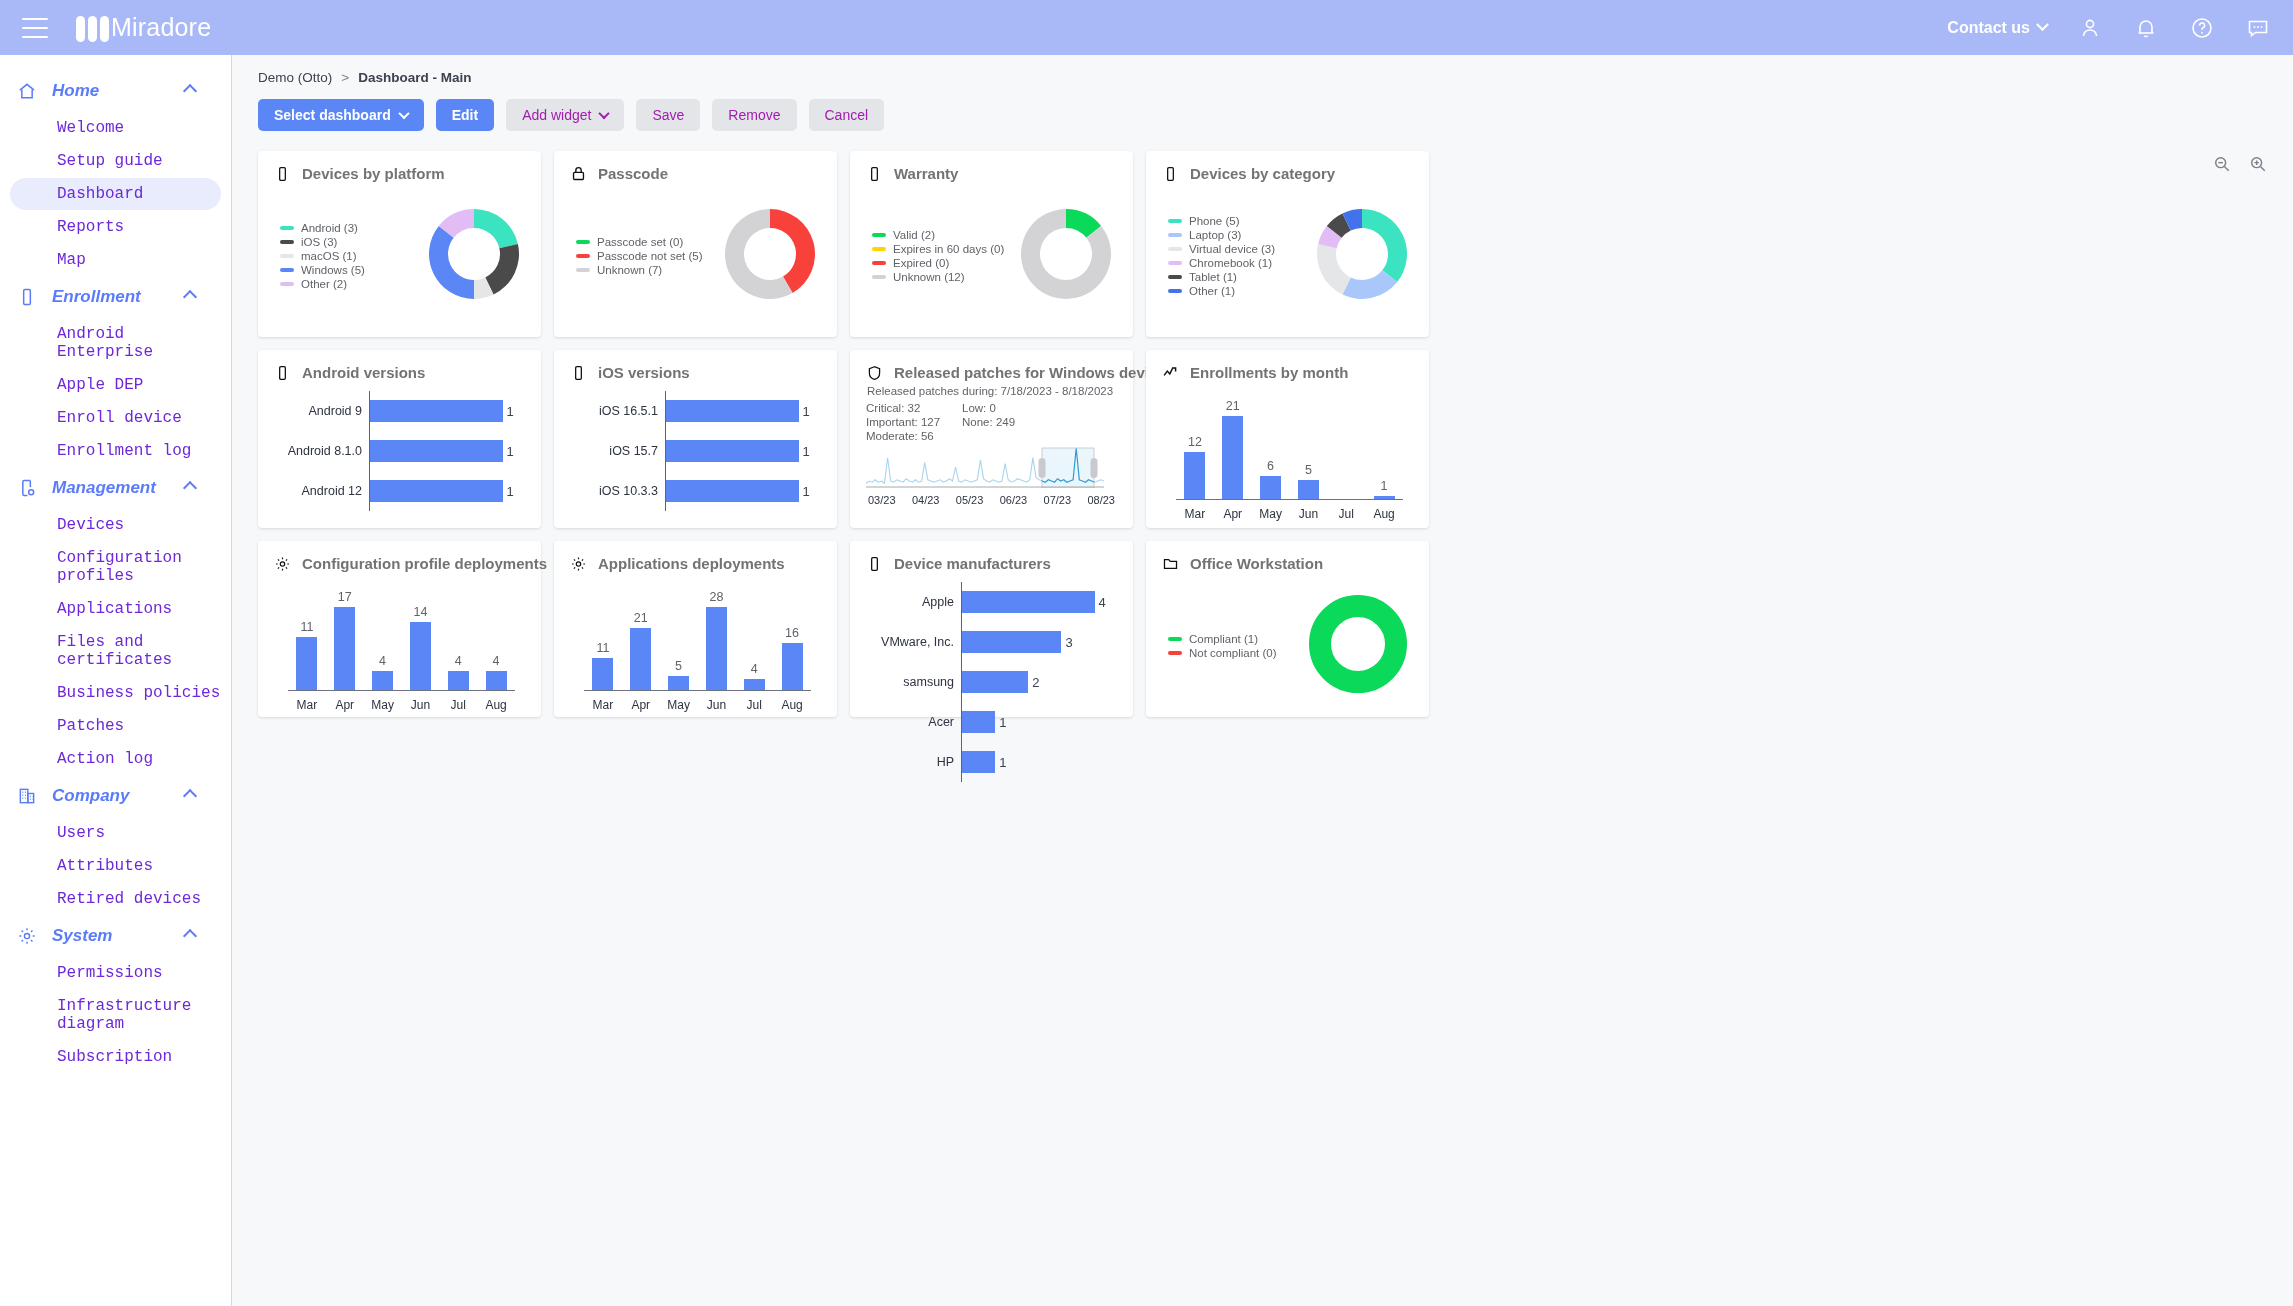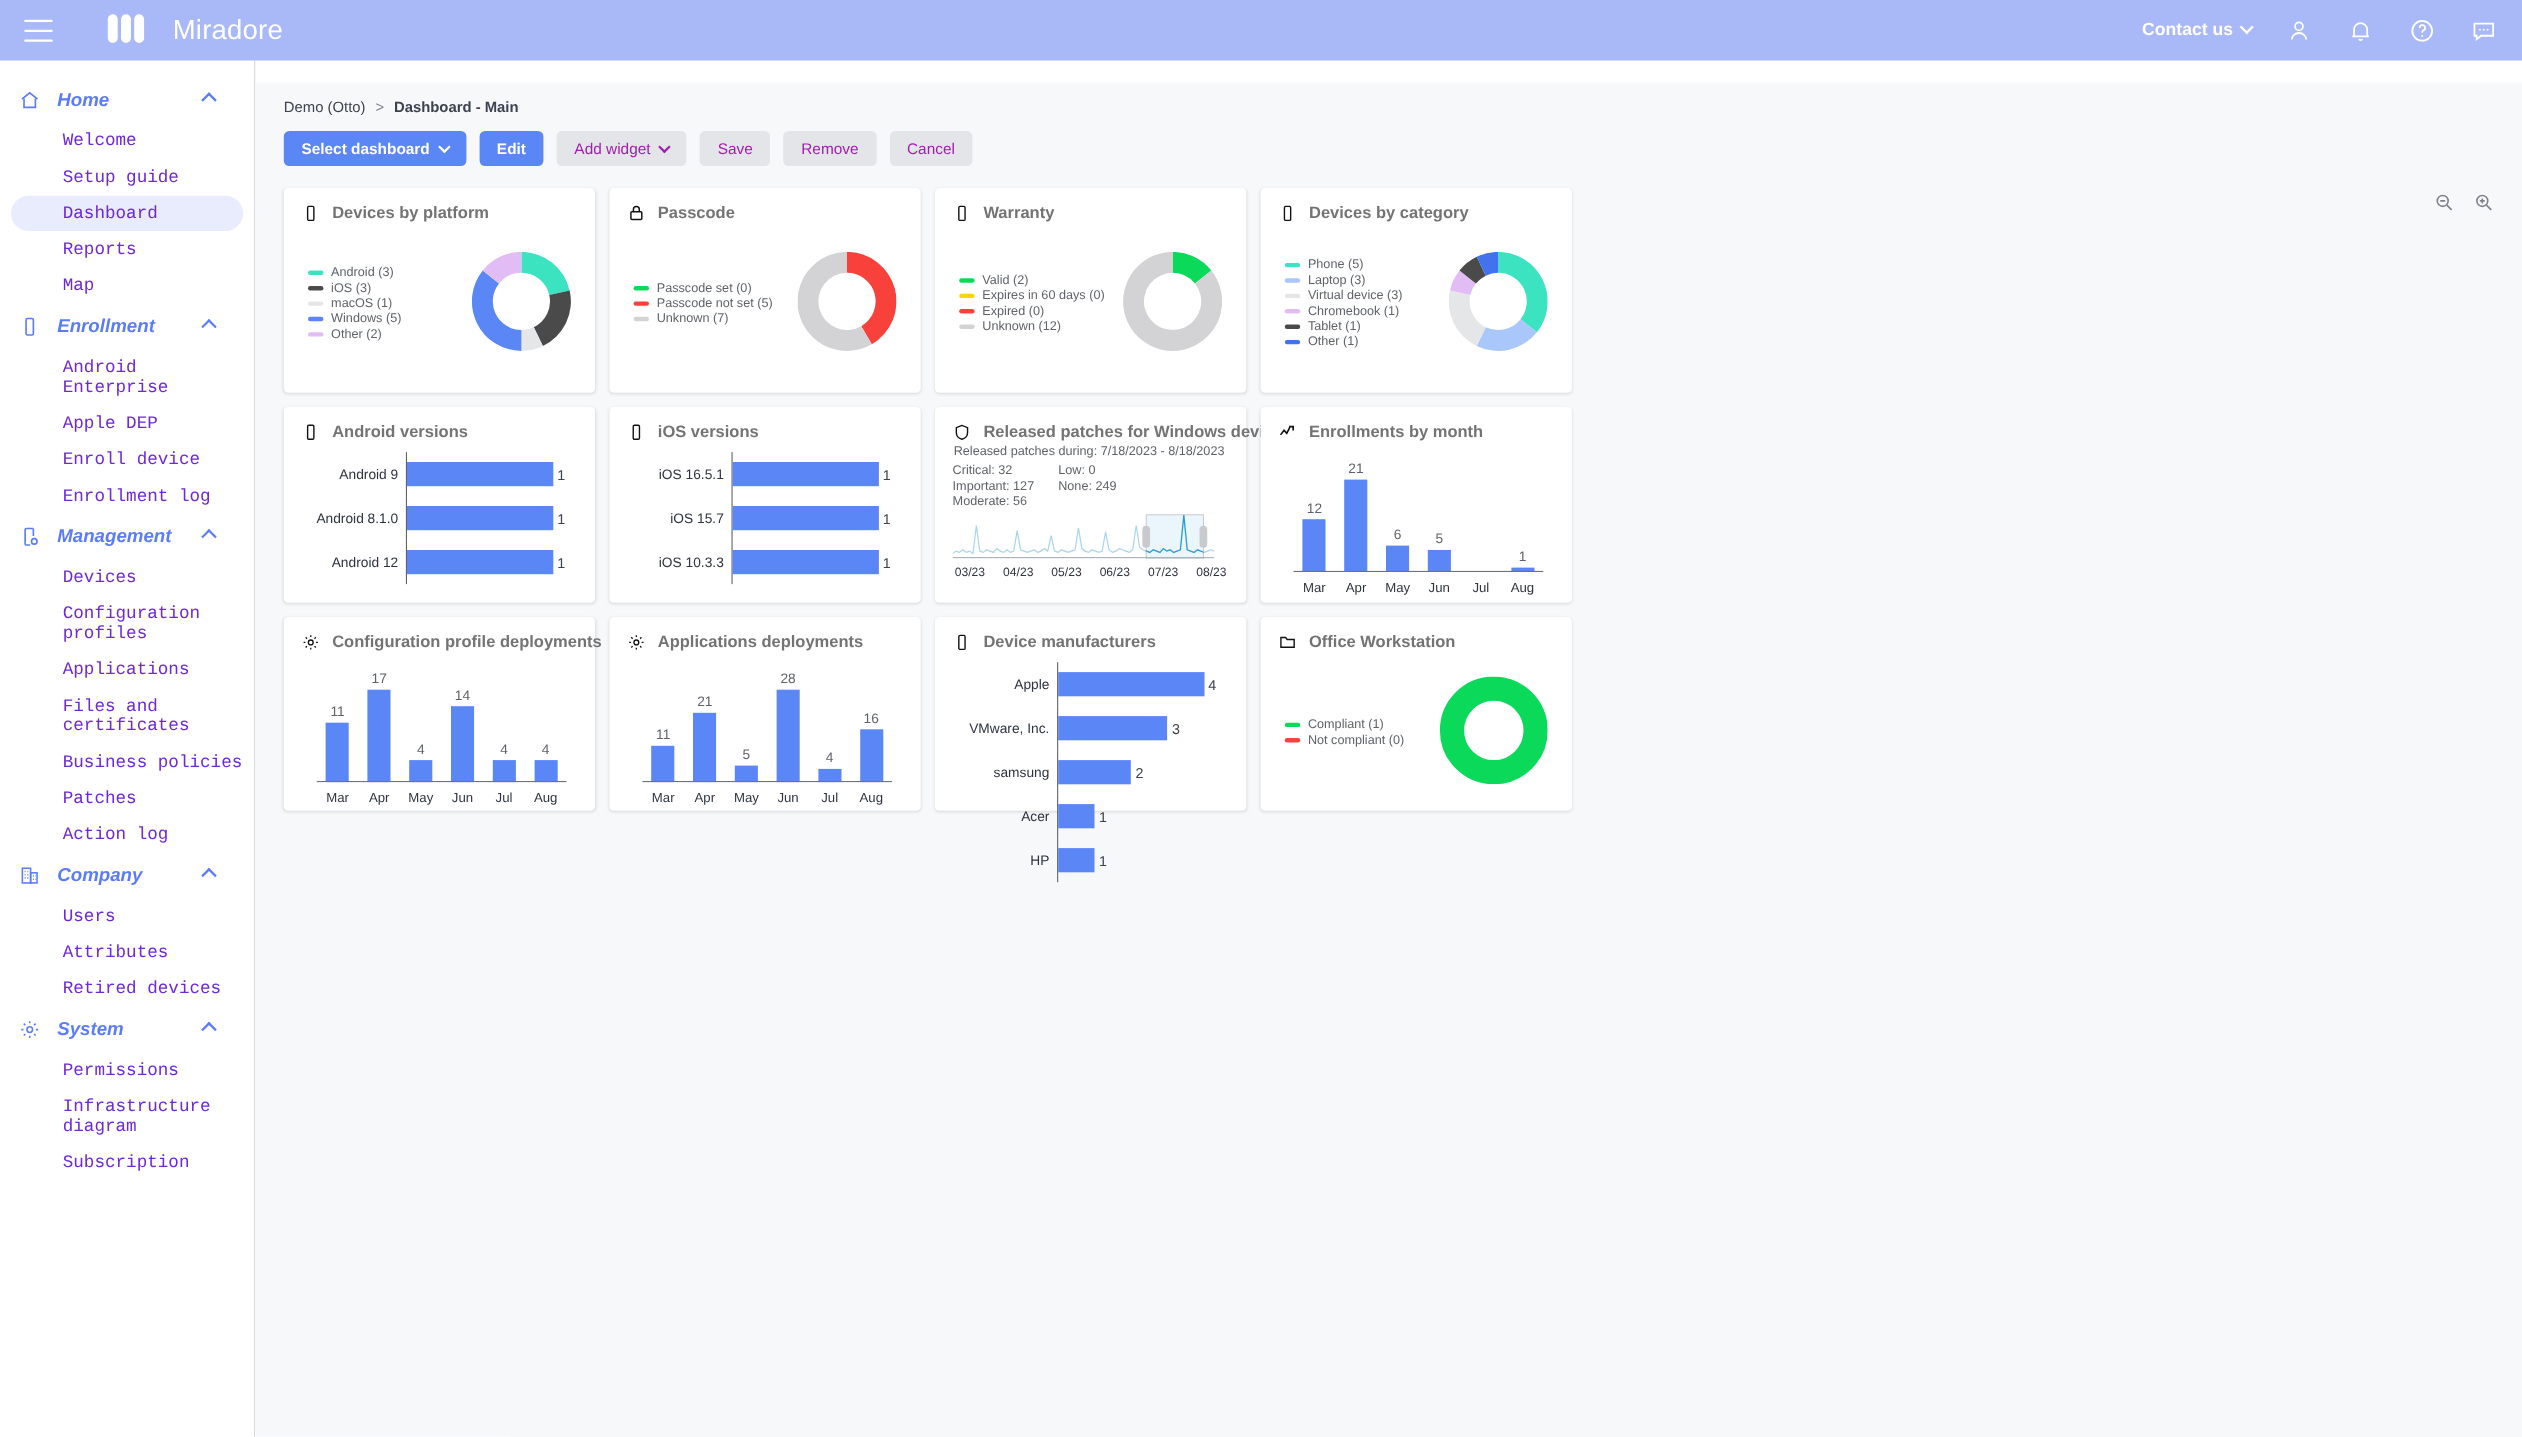--- a/index.html
+++ b/index.html
@@ -11,21 +11,21 @@
   }
   
   .topbar {
     height: 55px; background: #A9B8F7;
     display: flex; align-items: center;
     padding: 0 22px 0 22px;
     position: relative;
   }
   .hamburger { width: 26px; height: 20px; display:flex; flex-direction:column; justify-content:space-between; cursor:pointer; margin-right: 28px;}
   .hamburger span { display:block; height:2px; background:#fff; border-radius:1px; }
-  .brand { display:flex; align-items:flex-start; gap: 26px; margin-left: 22px; }
+  .brand { display:flex; align-items:flex-end; gap: 2px; }
   .brand-mark { display:flex; gap:3px; align-items:center; }
   .brand-mark i { display:block; width:9px; height:26px; background:#fff; border-radius:5px; }
   .brand-name { color:#fff; font-size:25px; font-weight:400; letter-spacing:.2px; }
   .top-right { margin-left:auto; display:flex; align-items:center; gap: 30px; }
   .contact { color:#fff; font-size:16px; font-weight:700; display:flex; align-items:center; gap:8px; cursor:pointer;}
   .chev-d { width:9px; height:9px; border-right:2px solid #fff; border-bottom:2px solid #fff; transform: rotate(45deg) translate(-2px,-2px); }
   .ticon { width:26px; height:26px; color:#fff; display:flex; align-items:center; justify-content:center; cursor:pointer;}
   .ticon svg { display:block; }
 
   
@@ -42,21 +42,21 @@
   .nav-group-head .gicon { width:22px; height:22px; flex:0 0 22px; display:flex; align-items:center; justify-content:center; color:#5B7CFA; }
   .nav-group-head .glabel { color:#5B7CFA; font-weight:700; font-size:17px; flex:1; }
   .caret-up { width:10px; height:10px; border-left:2px solid #5B7CFA; border-top:2px solid #5B7CFA; transform: rotate(45deg); margin-right:18px; }
   .nav-item {
     margin: 1px 10px; padding: 7px 0 7px 47px;
     font-size:16px; color:#6d28d9; border-radius: 20px; cursor:pointer;font-family:Liberation Mono, monospace;
   }
   .nav-item.active { background:#E8ECFD; }
 
   
-  .main { flex:1; background:#F7F8FA; position:relative; overflow:hidden;margin-top:20px; }
+  .main { flex:1; background:#F7F8FA; position:relative; overflow:hidden; }
   .breadcrumb { font-size:13.5px; color:#3c4250; padding: 15px 0 0 26px; display:flex; align-items:center; gap:9px;}
   .breadcrumb .crumb-last { font-weight:700; }
   .breadcrumb .sep { color:#7b8191; }
   .toolbar { display:flex; align-items:center; gap:12px; padding: 14px 0 0 26px; }
   .btn {
     height:32px; border-radius:5px; border:none; font-size:14px; font-weight:700;
     padding: 0 16px; display:flex; align-items:center; gap:9px; cursor:pointer;
     font-family: "Liberation Sans", sans-serif;
   }
   .btn-primary { background:#5B86F5; color:#fff; }

